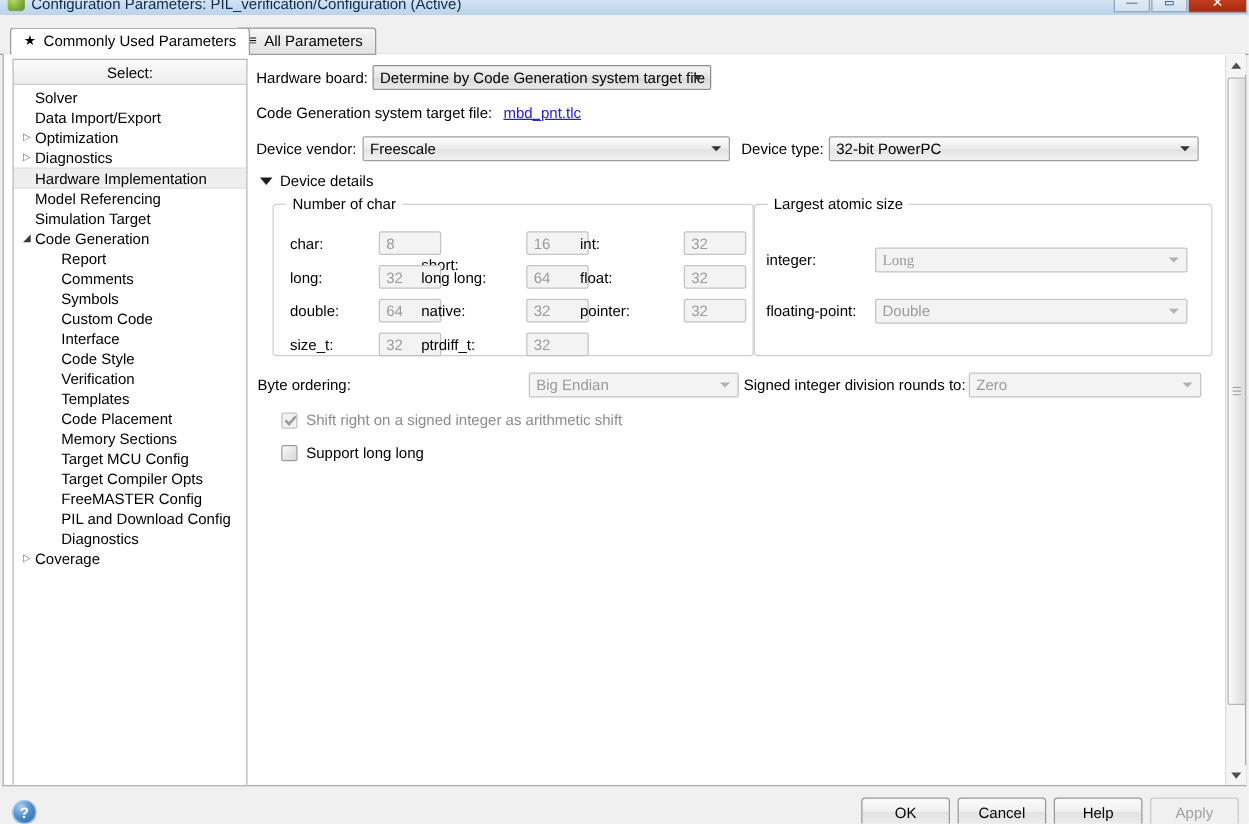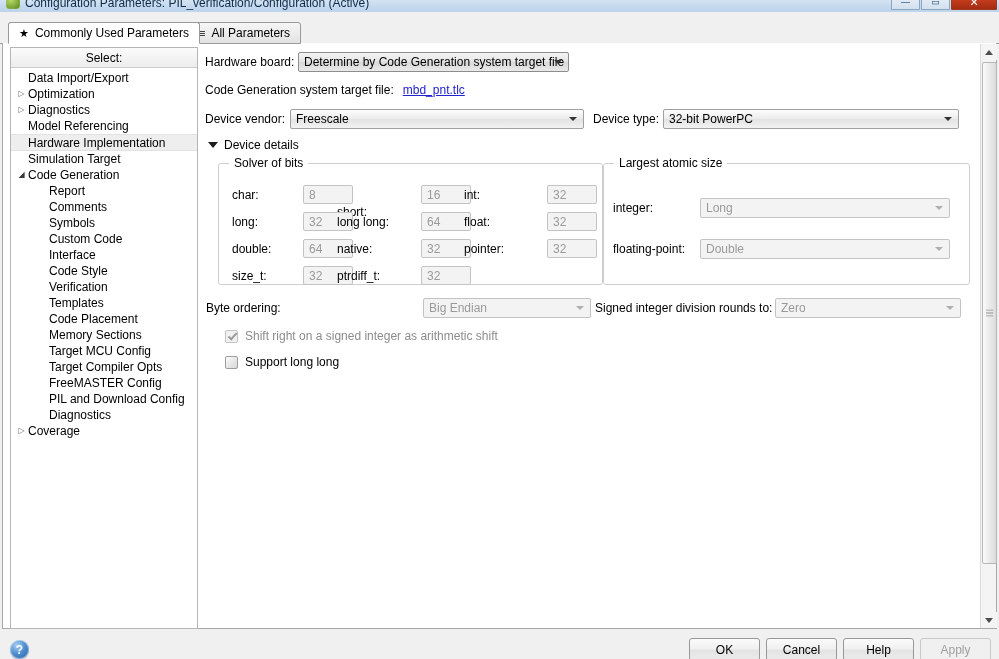--- a/index.html
+++ b/index.html
@@ -430,35 +430,38 @@
     </div>
 
     <div class="content"></div>
 
     <div class="treepanel">
       <div class="tree-header">
         <span>Select:</span>
       </div>
       <div class="tree-body" id="tree-body">
           <div class="tree-item indent-1">
+            <span>Solver</span>
+          </div>
+          <div class="tree-item indent-1">
             <span>Data Import/Export</span>
           </div>
           <div class="tree-item">
             <span class="tw">▷</span>
             <span>Optimization</span>
           </div>
           <div class="tree-item">
             <span class="tw">▷</span>
             <span>Diagnostics</span>
           </div>
+          <div class="tree-item selected indent-1">
+            <span>Hardware Implementation</span>
+          </div>
           <div class="tree-item indent-1">
             <span>Model Referencing</span>
-          </div>
-          <div class="tree-item selected indent-1">
-            <span>Hardware Implementation</span>
           </div>
           <div class="tree-item indent-1">
             <span>Simulation Target</span>
           </div>
           <div class="tree-item">
             <span class="tw open">◢</span>
             <span>Code Generation</span>
           </div>
           <div class="tree-item indent-2">
             <span>Report</span>
@@ -541,21 +544,21 @@
           <i class="arrow"></i>
         </div>
       </div>
 
       <div class="row expander" style="left:3px; top:86px;">
         <i class="tri"></i>
         <span class="lbl">Device details</span>
       </div>
 
       <div class="group" style="left:13px; top:111px; width:385px; height:122px;">
-        <div class="legend">Solver of bits</div>
+        <div class="legend">Number of char</div>
         <div id="bits-grid">
             <div class="lbl" style="position: absolute; left: 13px; top: 24px;">char:</div>
             <div class="textfield" style="position: absolute; left: 84px; top: 21px;">8</div>
             <div class="lbl" style="position: absolute; left: 118px; top: 41px;">short:</div>
             <div class="textfield" style="position: absolute; left: 202px; top: 21px;">16</div>
             <div class="lbl" style="position: absolute; left: 245px; top: 24px;">int:</div>
             <div class="textfield" style="position: absolute; left: 328px; top: 21px;">32</div>
             <div class="lbl" style="position: absolute; left: 13px; top: 51px;">long:</div>
             <div class="textfield" style="position: absolute; left: 84px; top: 48px;">32</div>
             <div class="lbl" style="position: absolute; left: 118px; top: 51px;">long long:</div>
@@ -572,21 +575,21 @@
             <div class="textfield" style="position: absolute; left: 84px; top: 102px;">32</div>
             <div class="lbl" style="position: absolute; left: 118px; top: 105px;">ptrdiff_t:</div>
             <div class="textfield" style="position: absolute; left: 202px; top: 102px;">32</div>
           </div>
       </div>
 
       <div class="group" style="left:398px; top:111px; width:367px; height:122px;">
         <div class="legend">Largest atomic size</div>
         <div class="row" style="left:9px; top:34px;">
           <span class="lbl" style="width:87px;">integer:</span>
-          <div class="combo disabled" style="width:250px;">
+          <div class="combo disabled" style="width:250px;font-family:Liberation Serif, serif;">
             <span>Long</span>
             <i class="arrow"></i>
           </div>
         </div>
         <div class="row" style="left:9px; top:75px;">
           <span class="lbl" style="width:87px;">floating-point:</span>
           <div class="combo disabled" style="width:250px;">
             <span>Double</span>
             <i class="arrow"></i>
           </div>

